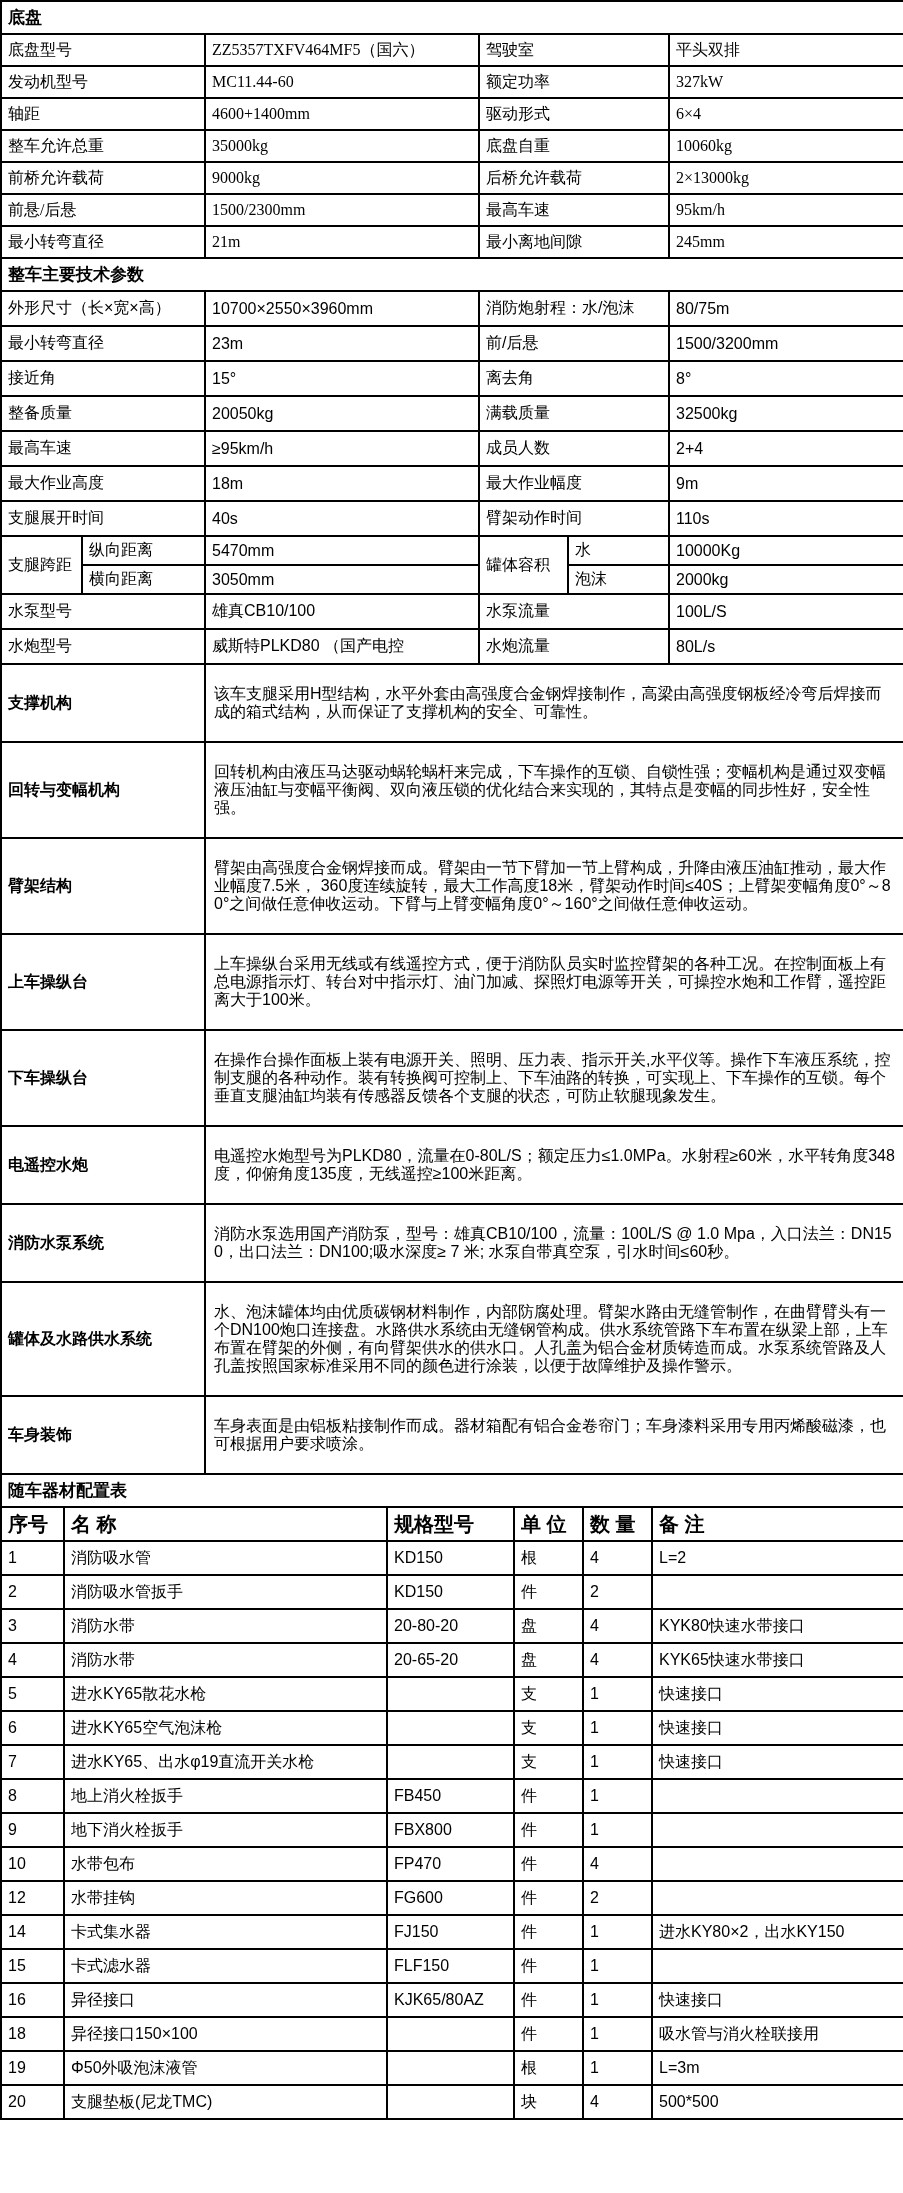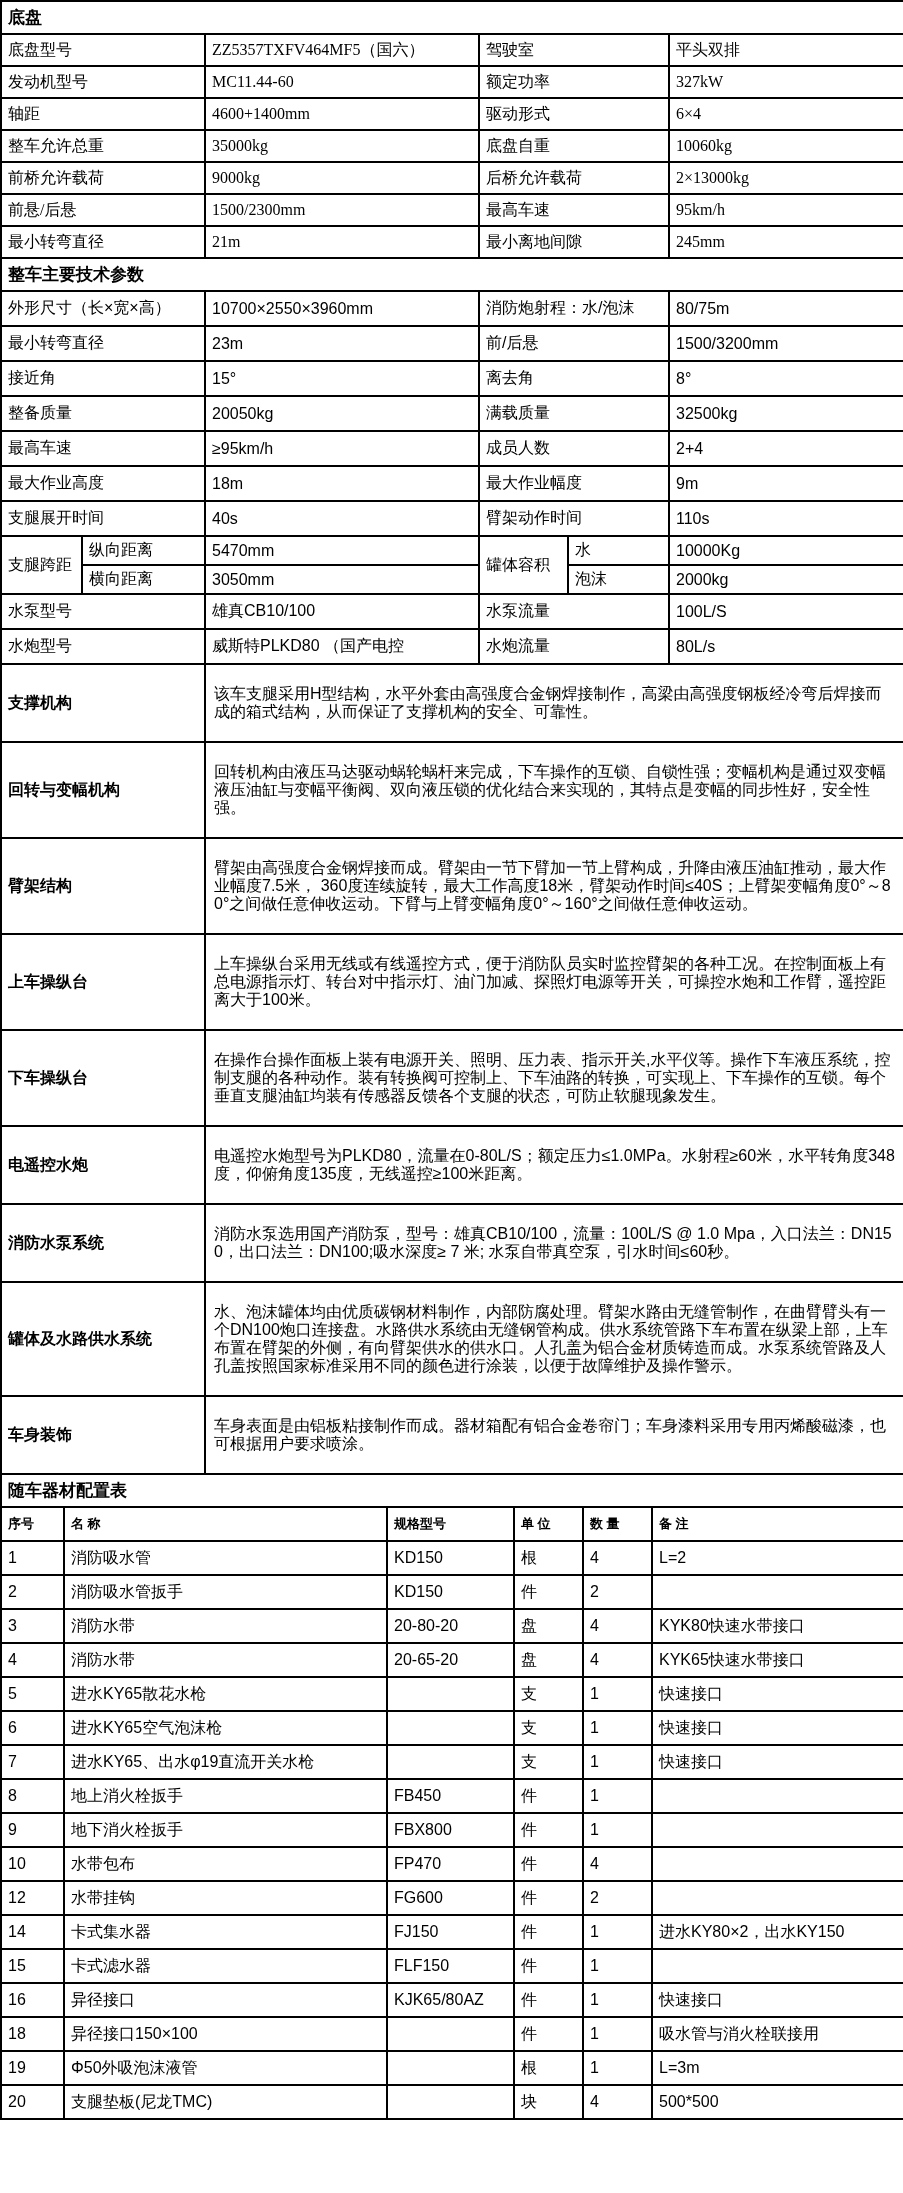--- a/index.html
+++ b/index.html
@@ -7,21 +7,21 @@
   table{border-collapse:collapse;table-layout:fixed;width:903px;background:#ffffff;}
   td,th{border:2px solid #000000;padding:1px 6px;font-size:16px;font-weight:normal;
         text-align:left;vertical-align:middle;overflow:hidden;word-break:break-all;}
   .joined{margin-top:-2px;}
   .title-cell{font-weight:bold;font-size:17px;height:29px;padding-left:6px;font-family:Liberation Serif, serif;}
   .s1-row td{height:28px;font-family:Liberation Serif, serif;}
   .s2-row td{height:31px;}
   .sub-row td{height:25px;}
   .desc-label{font-weight:bold;height:auto;}
   .desc-text{line-height:18px;padding:20px 8px;}
-  .eq-head th{font-weight:bold;font-size:13px;height:30px;}
+  .eq-head th{font-weight:bold;font-size:20px;height:30px;}
   .eq-row td{height:30px;}
 </style>
 </head>
 <body>
 
 <div>
 
   <table>
     <colgroup>
         <col style="width:204px">

